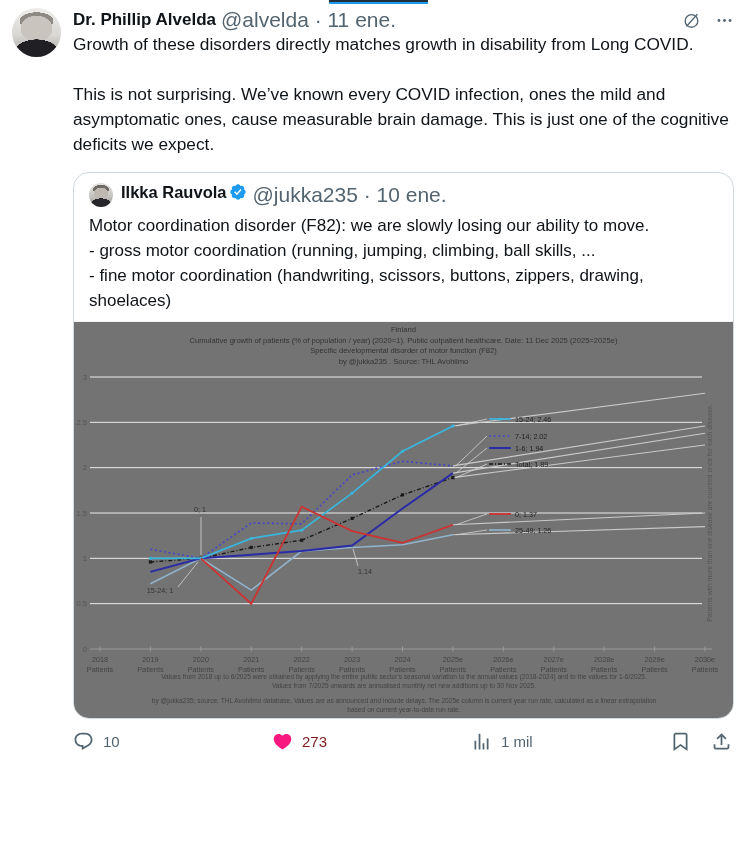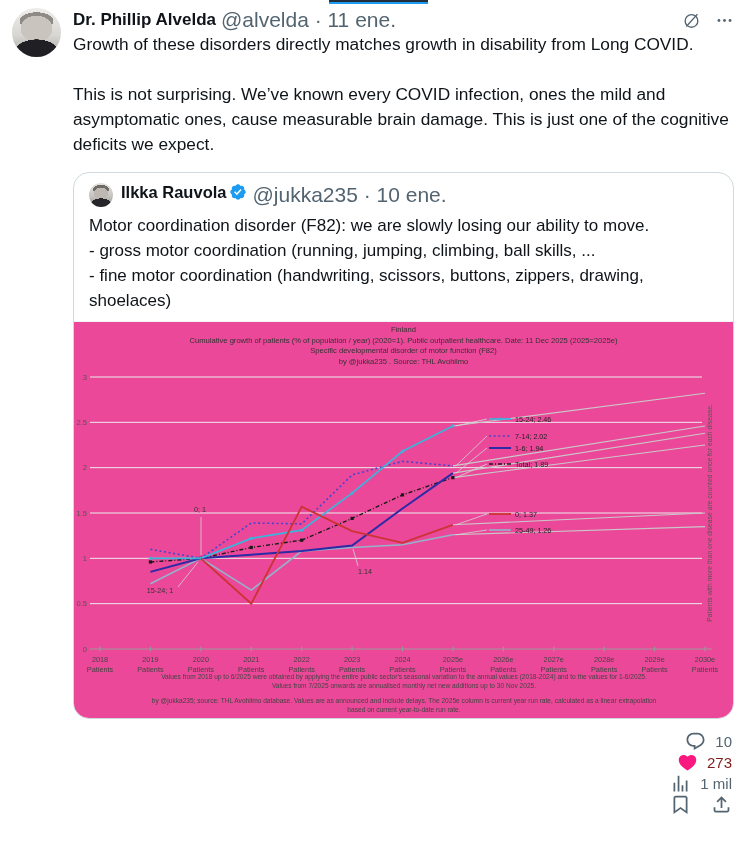--- a/index.html
+++ b/index.html
@@ -28,35 +28,35 @@
   .q-header { display:flex; height:24px; }
   .q-avatar { width:24px; height:24px; border-radius:50%; margin-right:8px; flex:none;
     background:
       radial-gradient(ellipse 46% 30% at 50% 94%, #26262a 0 99%, transparent 100%),
       radial-gradient(ellipse 7px 6px at 50% 44%, #bdb8b1 0 99%, transparent 100%),
       radial-gradient(ellipse 8px 4.5px at 50% 26%, #6e6a66 0 99%, transparent 100%),
       linear-gradient(180deg,#e4e2de 0%,#c7c5c1 55%,#8f8d89 100%); }
   .q-author { font-weight:bold; font-size:16.5px; white-space:nowrap; }
   .badge { width:18px; height:18px; margin-left:3px; flex:none; }
   .q-text { margin-top:6px; font-size:17px; line-height:25px; padding-bottom:8px; }
-  .q-media { border-top:1px solid #eff3f4; background:#ec4899; }
+  .q-media { border-top:1px solid #eff3f4; background:#737373; }
   .q-media svg { display:block; width:100%; height:auto; }
   .chart-svg text { font-family:"Liberation Sans","DejaVu Sans",sans-serif; }
   .ct  { font-size:7.6px; fill:#333; text-anchor:middle; }
   .yl  { font-size:7.5px; fill:#555; text-anchor:end; }
   .xl  { font-size:7.3px; fill:#444; text-anchor:middle; }
   .grid{ stroke:#ececec; stroke-width:1; }
   .axis{ stroke:#9a9a9a; stroke-width:1; }
   .extrap { stroke:#c9c9c9; stroke-width:1.1; fill:none; }
   .leader { stroke:#d4d4d4; stroke-width:0.8; }
   .ll  { font-size:7.2px; fill:#222; }
   .ann { font-size:7.2px; fill:#333; }
   .rn  { font-size:6.8px; fill:#555; text-anchor:middle; }
   .fn  { font-size:6.6px; fill:#444; text-anchor:middle; }
-  .engagement { display:flex; align-items:flex-end; margin-top:12px; padding-right:2px; height:38px;flex-direction:column; }
+  .engagement { display:flex; align-items:flex-start; margin-top:12px; padding-right:2px; height:38px; }
   .eg { flex:1; display:flex; align-items:center; gap:9px; color:#536471; font-size:15px; cursor:pointer; }
   .eg svg { width:21px; height:21px; flex:none; }
   .eg.like { color:#7f1d1d; }
   .eg-right { display:flex; align-items:center; gap:20px; color:#536471; }
   .eg-right svg { width:21px; height:21px; display:block; cursor:pointer; }
 </style>
 </head>
 <body>
 
 <div class="top-artifact"></div>

